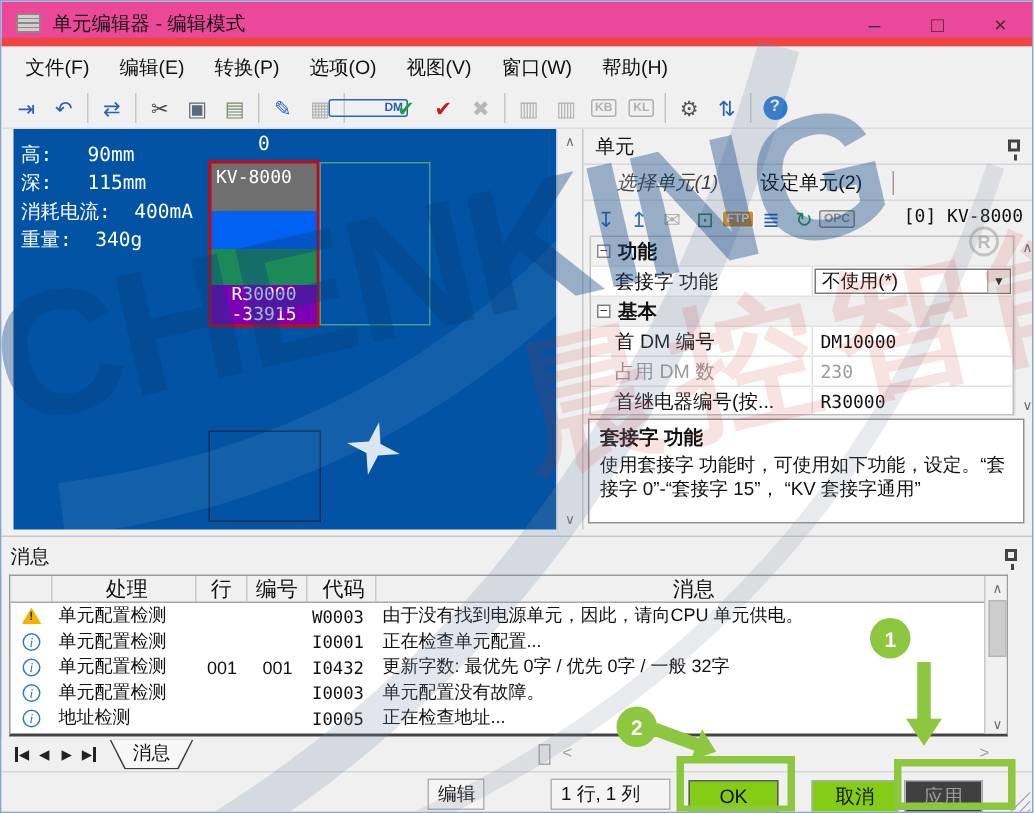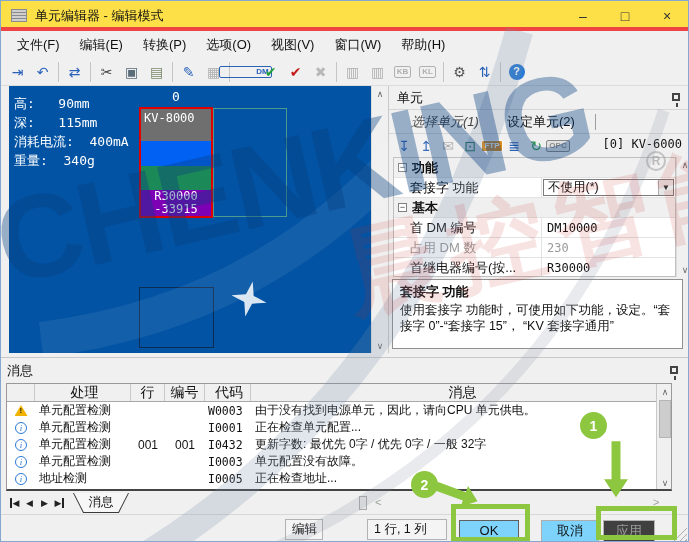--- a/index.html
+++ b/index.html
@@ -1,20 +1,20 @@
 <!DOCTYPE html>
 <html style="--anno: #8dc63f;"><head>
 <meta charset="utf-8">
 <style>
   html,body{margin:0;padding:0;background:#d8d8d8;}
   *{box-sizing:border-box;}
   .window{position:relative;width:689px;height:542px;background:#f0f0f0;border:1px solid #86a7cf;
     font-family:"Liberation Sans",sans-serif;font-size:13px;color:#111;overflow:hidden;}
   
-  .titlebar{position:absolute;left:0;top:0;width:100%;height:30px;background:#fde047;border-bottom:4px solid #ef4444;}
+  .titlebar{position:absolute;left:0;top:0;width:100%;height:30px;background:#ec4899;border-bottom:6px solid #ef4444;}
   .app-icon{position:absolute;left:10px;top:8px;width:16px;height:13px;border:1px solid #8a8a8a;
     background:repeating-linear-gradient(#cfcfcf 0 2px,#8a8a8a 2px 3px);}
   .title-text{position:absolute;left:34px;top:0;line-height:30px;}
   .winctl{position:absolute;right:0;top:0;height:30px;display:flex;}
   .winctl .wbtn{width:42px;height:30px;display:flex;align-items:center;justify-content:center;color:#333;font-size:14px;}
   
   .menubar{position:absolute;left:0;top:30px;width:100%;height:27px;background:#f0f0f0;display:flex;align-items:center;padding-left:6px;}
   .menu-item{padding:0 10px;line-height:27px;}
   
   .toolbar{position:absolute;left:0;top:57px;width:100%;height:28px;background:#f0f0f0;border-bottom:1px solid #dcdcdc;
@@ -109,21 +109,21 @@
   .sheet-tab .shape-in{position:absolute;left:1px;right:1px;top:0;bottom:1px;background:#f7f7f7;clip-path:polygon(0 0,100% 0,82% 100%,18% 100%);}
   .sheet-tab .lbl{position:absolute;inset:0;text-align:center;line-height:18px;font-size:12.5px;}
   .hthumb{position:absolute;left:358px;top:3px;width:8px;height:14px;background:#e8e8e8;border:1px solid #aaa;}
   .harrow{position:absolute;top:3px;color:#9aa39a;font-size:11px;}
   .harrow.left{left:374px;} .harrow.right{left:652px;}
   
   .statusbar{position:absolute;left:0;top:513px;width:100%;height:29px;background:#f0f0f0;border-top:1px solid #d8d8d8;}
   .sbox{position:absolute;top:4px;height:21px;border:1px solid #b2b2b2;background:#f4f4f4;line-height:19px;padding-left:6px;font-size:12.5px;}
   .sbox.mode{left:284px;width:38px;}
   .sbox.caret{left:366px;width:80px;}
-  .btn{position:absolute;top:5px;height:22px;background:#7dd3fc;border:1px solid #8a8a8a;text-align:center;line-height:20px;font-size:13px;}
+  .btn{position:absolute;top:5px;height:22px;background:#84cc16;border:1px solid #8a8a8a;text-align:center;line-height:20px;font-size:13px;}
   .btn.ok{left:458px;width:60px;border-color:#5f5f5f;}
   .btn.cancel{left:540px;width:58px;border-color:#adadad;}
   .btn.apply{left:602px;width:52px;border-color:#b5b5b5;color:#9c9c9c;background:#404040;}
   .grip{position:absolute;right:1px;bottom:1px;width:15px;height:15px;
     background:repeating-linear-gradient(135deg,transparent 0 3px,#b0b0b0 3px 4px);clip-path:polygon(100% 0,100% 100%,0 100%);}
   
   .wm{position:absolute;inset:0;pointer-events:none;z-index:50;}
   .wm-brand{position:absolute;left:-18px;top:178px;width:780px;font-size:118px;font-weight:bold;letter-spacing:-3px;
     color:rgba(8,62,130,0.38);transform:rotate(-13deg);transform-origin:left top;font-family:"Liberation Sans",sans-serif;}
   .wm-cn{position:absolute;left:330px;top:215px;font-size:96px;font-weight:bold;letter-spacing:12px;
@@ -288,21 +288,21 @@
           <span class="tbtn">
             <span class="glyph" style="color: rgb(42, 98, 184);">≣</span>
           </span>
           <span class="tbtn">
             <span class="glyph" style="color: rgb(42, 154, 74);">↻</span>
           </span>
           <span class="tbtn">
             <span class="glyph lbl" style="background: rgb(224, 224, 224); color: rgb(136, 136, 136);">OPC</span>
           </span>
         </div>
-      <span class="device-label">[0] KV-6000</span>
+      <span class="device-label">[0] KV-8000</span>
 
       <div class="pg">
         <div class="pg-row group">
           <span class="exp"></span>
           <span>功能</span>
         </div>
         <div class="pg-row">
           <span class="pg-label">套接字 功能</span>
           <div class="pg-val combo">
             <div class="combo-box">

